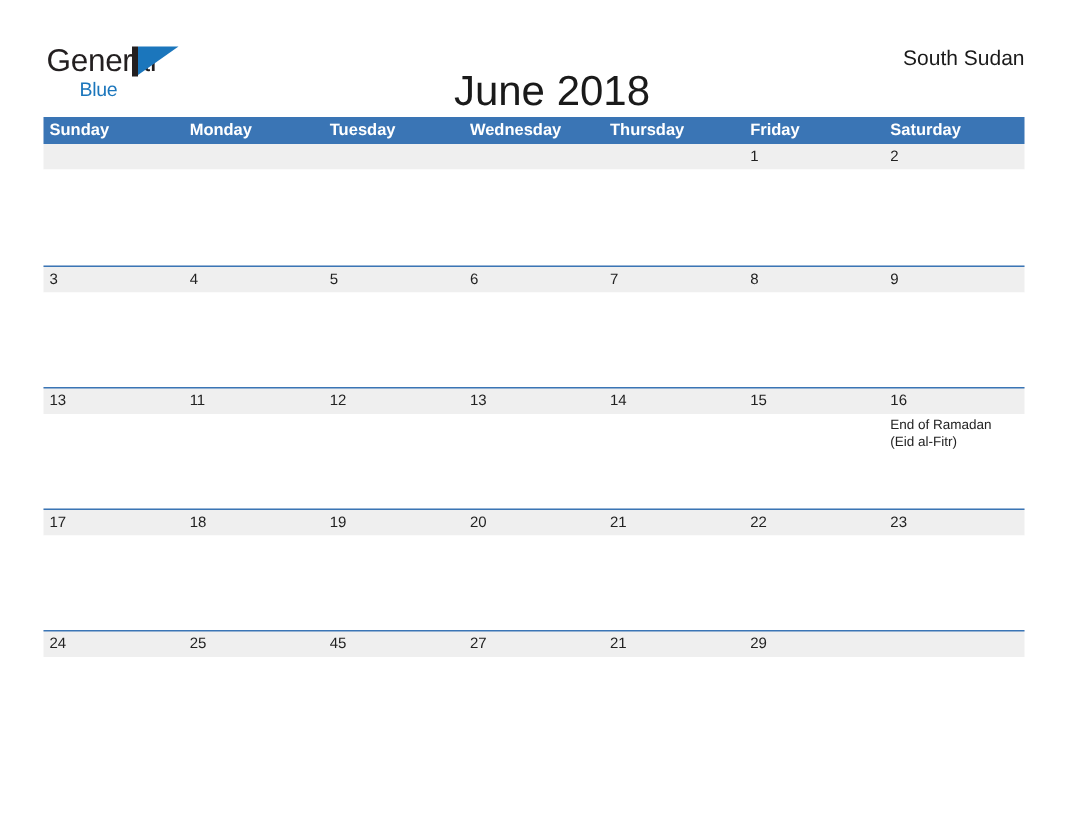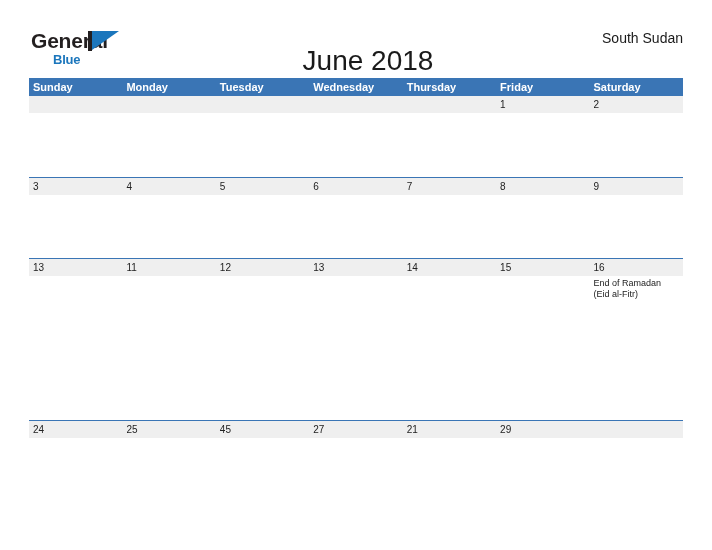--- a/index.html
+++ b/index.html
@@ -24,21 +24,20 @@
     height: 78px;
   }
 
   
   #logo {
     position: absolute;
     left: 31px;
     top: 30px;
     width: 120px;
     height: 42px;
-    font-weight: bold;
   }
   .logo-general {
     position: absolute;
     left: 0;
     top: 0;
     font-size: 21px;
     line-height: 21px;
     color: #231f20;
     letter-spacing: -0.2px;
     white-space: nowrap;
@@ -292,20 +291,43 @@
           <div class="body-cell"></div>
           <div class="body-cell"></div>
           <div class="body-cell"></div>
           <div class="body-cell"></div>
           <div class="body-cell">
             <div class="event-text">End of Ramadan (Eid al-Fitr)</div>
           </div>
         </div>
       </div>
       <div class="week-row">
+        <div class="week-strip">
+          <div class="day-cell">
+            <span class="day-num">17</span>
+          </div>
+          <div class="day-cell">
+            <span class="day-num">18</span>
+          </div>
+          <div class="day-cell">
+            <span class="day-num">19</span>
+          </div>
+          <div class="day-cell">
+            <span class="day-num">20</span>
+          </div>
+          <div class="day-cell">
+            <span class="day-num">21</span>
+          </div>
+          <div class="day-cell">
+            <span class="day-num">22</span>
+          </div>
+          <div class="day-cell">
+            <span class="day-num">23</span>
+          </div>
+        </div>
         <div class="week-body">
           <div class="body-cell"></div>
           <div class="body-cell"></div>
           <div class="body-cell"></div>
           <div class="body-cell"></div>
           <div class="body-cell"></div>
           <div class="body-cell"></div>
           <div class="body-cell"></div>
         </div>
       </div>

